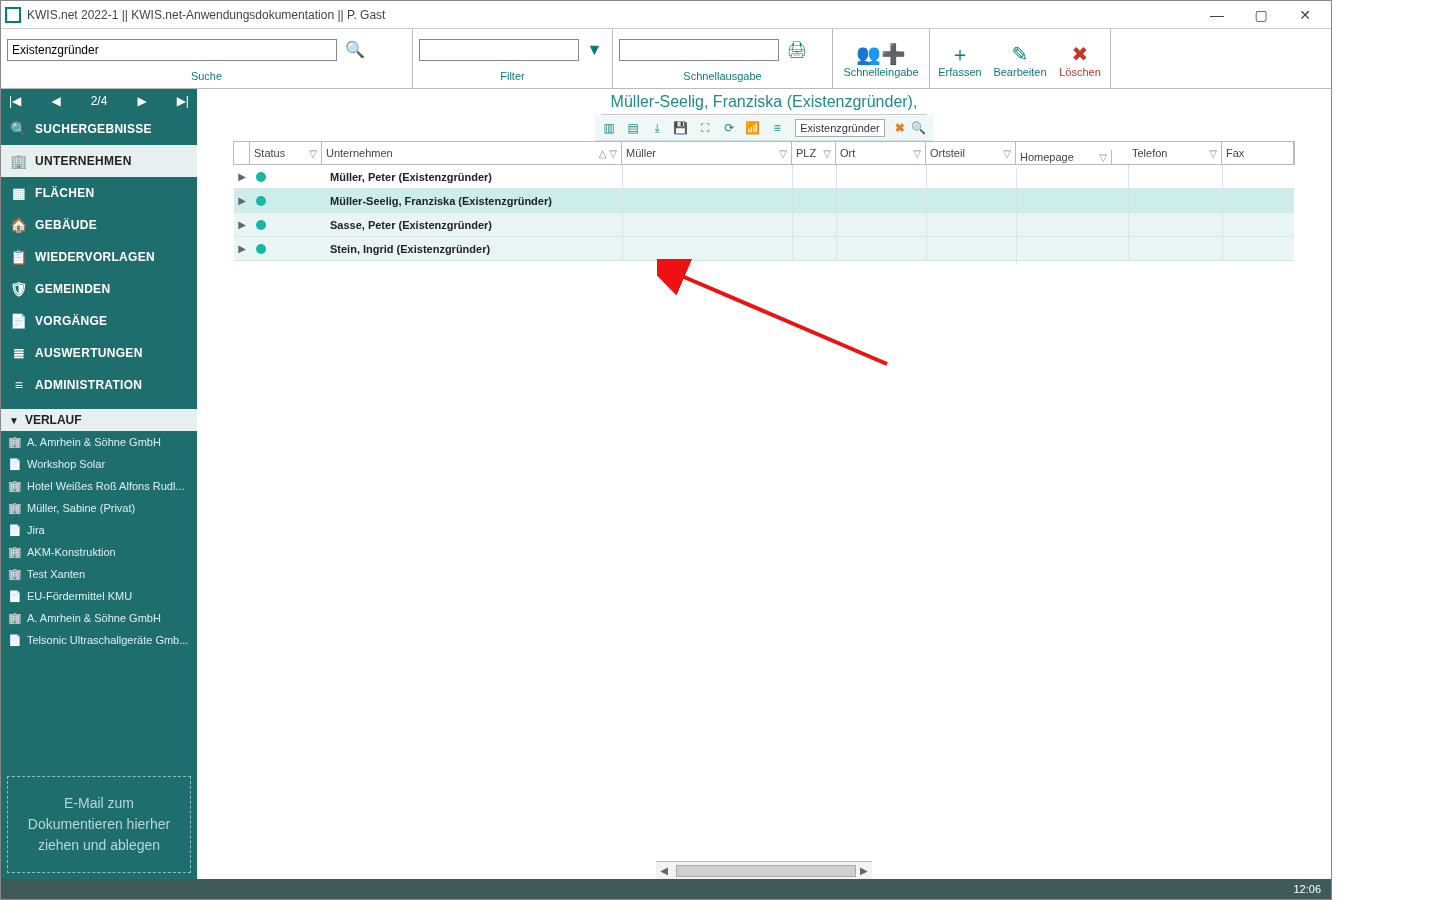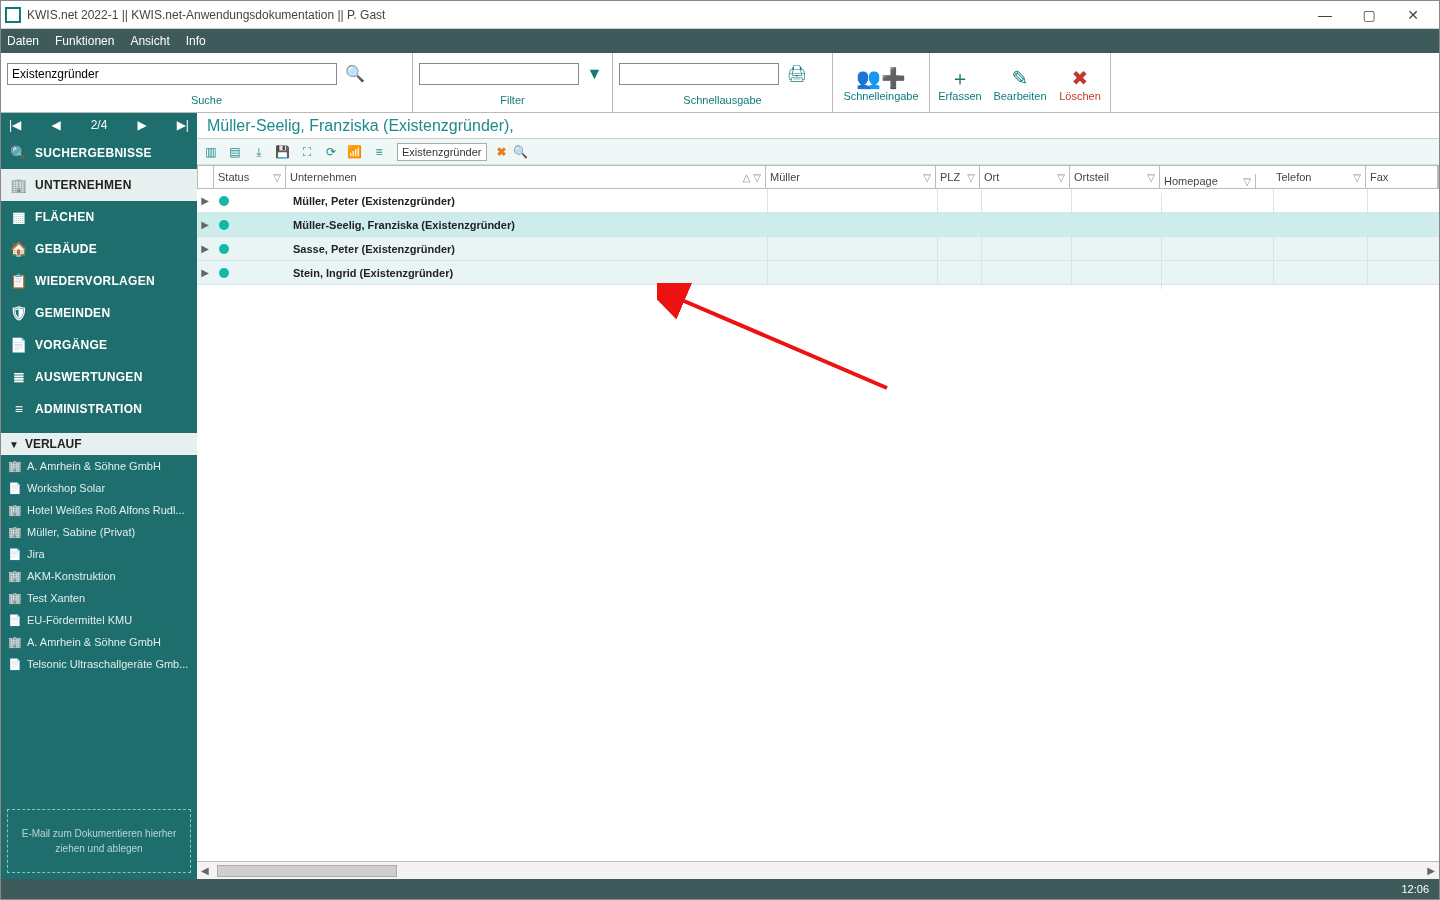--- a/index.html
+++ b/index.html
@@ -1,17 +1,17 @@
 <!DOCTYPE html>
 <html><head>
 <meta charset="utf-8">
 <style>
   * { box-sizing: border-box; margin: 0; padding: 0; font-family: "Segoe UI", Tahoma, sans-serif; }
   html, body { width: 1440px; height: 900px; overflow: hidden; background: #fff; }
-  .window { width: 1440px; height: 900px; display: flex; flex-direction: column; border: 1px solid #888; background: #fff; }
+  .window { width: 1332px; height: 900px; display: flex; flex-direction: column; border: 1px solid #888; background: #fff; }
 
   
   .titlebar { height: 28px; background: #fff; display: flex; align-items: center; padding: 0 4px; border-bottom: 1px solid #ccc; }
   .titlebar .app-ico { width: 16px; height: 16px; border: 2px solid #0f7a7a; display: inline-block; margin-right: 6px; }
   .titlebar .title-text { font-size: 12px; color: #444; flex: 1; }
   .titlebar .win-btns { display: flex; }
   .titlebar .win-btns div { width: 44px; height: 28px; display: flex; align-items: center; justify-content: center; color: #444; font-size: 14px; }
 
   
   .menubar { height: 24px; background: #3e5a5a; color: #fff; display: flex; align-items: center; padding: 0 6px; font-size: 12px; gap: 16px; }
@@ -39,21 +39,21 @@
   .sidebar { width: 196px; background: #1f6e6e; color: #fff; display: flex; flex-direction: column; font-size: 12px; }
   .pager { height: 24px; background: #1f6e6e; display: flex; align-items: center; justify-content: space-between; padding: 0 8px; }
   .pager .arrow { color: #fff; font-size: 12px; cursor: default; }
   .side-item { height: 32px; display: flex; align-items: center; gap: 8px; padding: 0 10px; font-weight: 600; letter-spacing: .3px; }
   .side-item.active { background: #e7efef; color: #222; }
   .side-item .sico { width: 16px; height: 16px; display:inline-flex; align-items:center; justify-content:center; font-size:14px; }
   .verlauf-hdr { background: #e7efef; color: #222; font-weight:600; height:22px; display:flex; align-items:center; padding:0 8px; gap:6px; margin-top:8px;}
   .verlauf-hdr .tri { font-size:10px;}
   .ver-item { height: 22px; display:flex; align-items:center; gap:6px; padding:0 8px; font-size:11px; color:#dfeeee; white-space:nowrap; overflow:hidden; text-overflow:ellipsis;}
   .ver-item .vico { width:12px;height:12px;font-size:11px; display:inline-flex;align-items:center;justify-content:center;}
-  .dropzone { margin:18px 6px 6px 6px; border:1px dashed #8fc0c0; padding:16px 8px; text-align:center; font-size:10px; color:#b7d6d6; line-height:1.5;}
+  .dropzone { margin:18px 6px 6px 6px; border:1px dashed #8fc0c0; padding:16px 8px; text-align:center; font-size:14px; color:#b7d6d6; line-height:1.5;}
 
   
   .main { flex:1; display:flex; flex-direction:column; min-width:0; }
   .crumb { height:26px; border-bottom:1px solid #ccc; display:flex; align-items:center; padding:0 10px; color:#1f8a8a; font-size:16px; }
 
   .tabs { height:24px; background:#e9f3f3; display:flex; font-size:11px; color:#333;}
   .tab { padding:0 16px; display:flex; align-items:center; border-right:1px solid #d0e0e0; cursor:default;}
   .tab.active { background:#1f8a8a; color:#fff; border-bottom:2px solid #0a5c5c;}
   .subtoolbar { height:26px; background:#eff7f7; border-bottom:1px solid #cfe3e3; display:flex; align-items:center; padding:0 4px; gap:4px; font-size:12px;}
   .subtoolbar .sbtn { width:20px;height:20px;display:flex;align-items:center;justify-content:center;color:#1f8a8a;}
@@ -104,26 +104,20 @@
   <div class="titlebar">
     <span class="app-ico"></span>
     <span class="title-text">KWIS.net 2022-1 || KWIS.net-Anwendungsdokumentation || P. Gast</span>
     <div class="win-btns">
       <div>—</div>
       <div>▢</div>
       <div>✕</div>
     </div>
   </div>
 
-  <div class="menubar">
-    <span>Daten</span>
-    <span>Funktionen</span>
-    <span>Ansicht</span>
-    <span>Info</span>
-  </div>
 
   <div class="toolbar">
 
     <div class="tool-group suche-box" style="width:412px">
       <div class="upper">
         <input class="tool-input" value="Existenzgründer" style="">
         <div class="tbtn">🔍</div>
       </div>
       <div class="lower">Suche</div>
     </div>
@@ -256,21 +250,21 @@
         </div>
       <div class="ver-item">
           <span class="vico">📄</span>
           <span>Telsonic Ultraschallgeräte Gmb...</span>
         </div>
 
       <div style="flex:1"></div>
       <div class="dropzone">E-Mail  zum Dokumentieren hierher ziehen und ablegen</div>
     </div>
 
-    <div class="main" style="position:relative;">
+    <div class="main" style="position:relative;align-items:center;">
 
       <div class="crumb">Müller-Seelig, Franziska (Existenzgründer),</div>
 
 
       <div class="subtoolbar">
         <div class="sbtn">▥</div>
         <div class="sbtn">▤</div>
         <div class="sbtn">⤓</div>
         <div class="sbtn">💾</div>
         <div class="sbtn">⛶</div>

